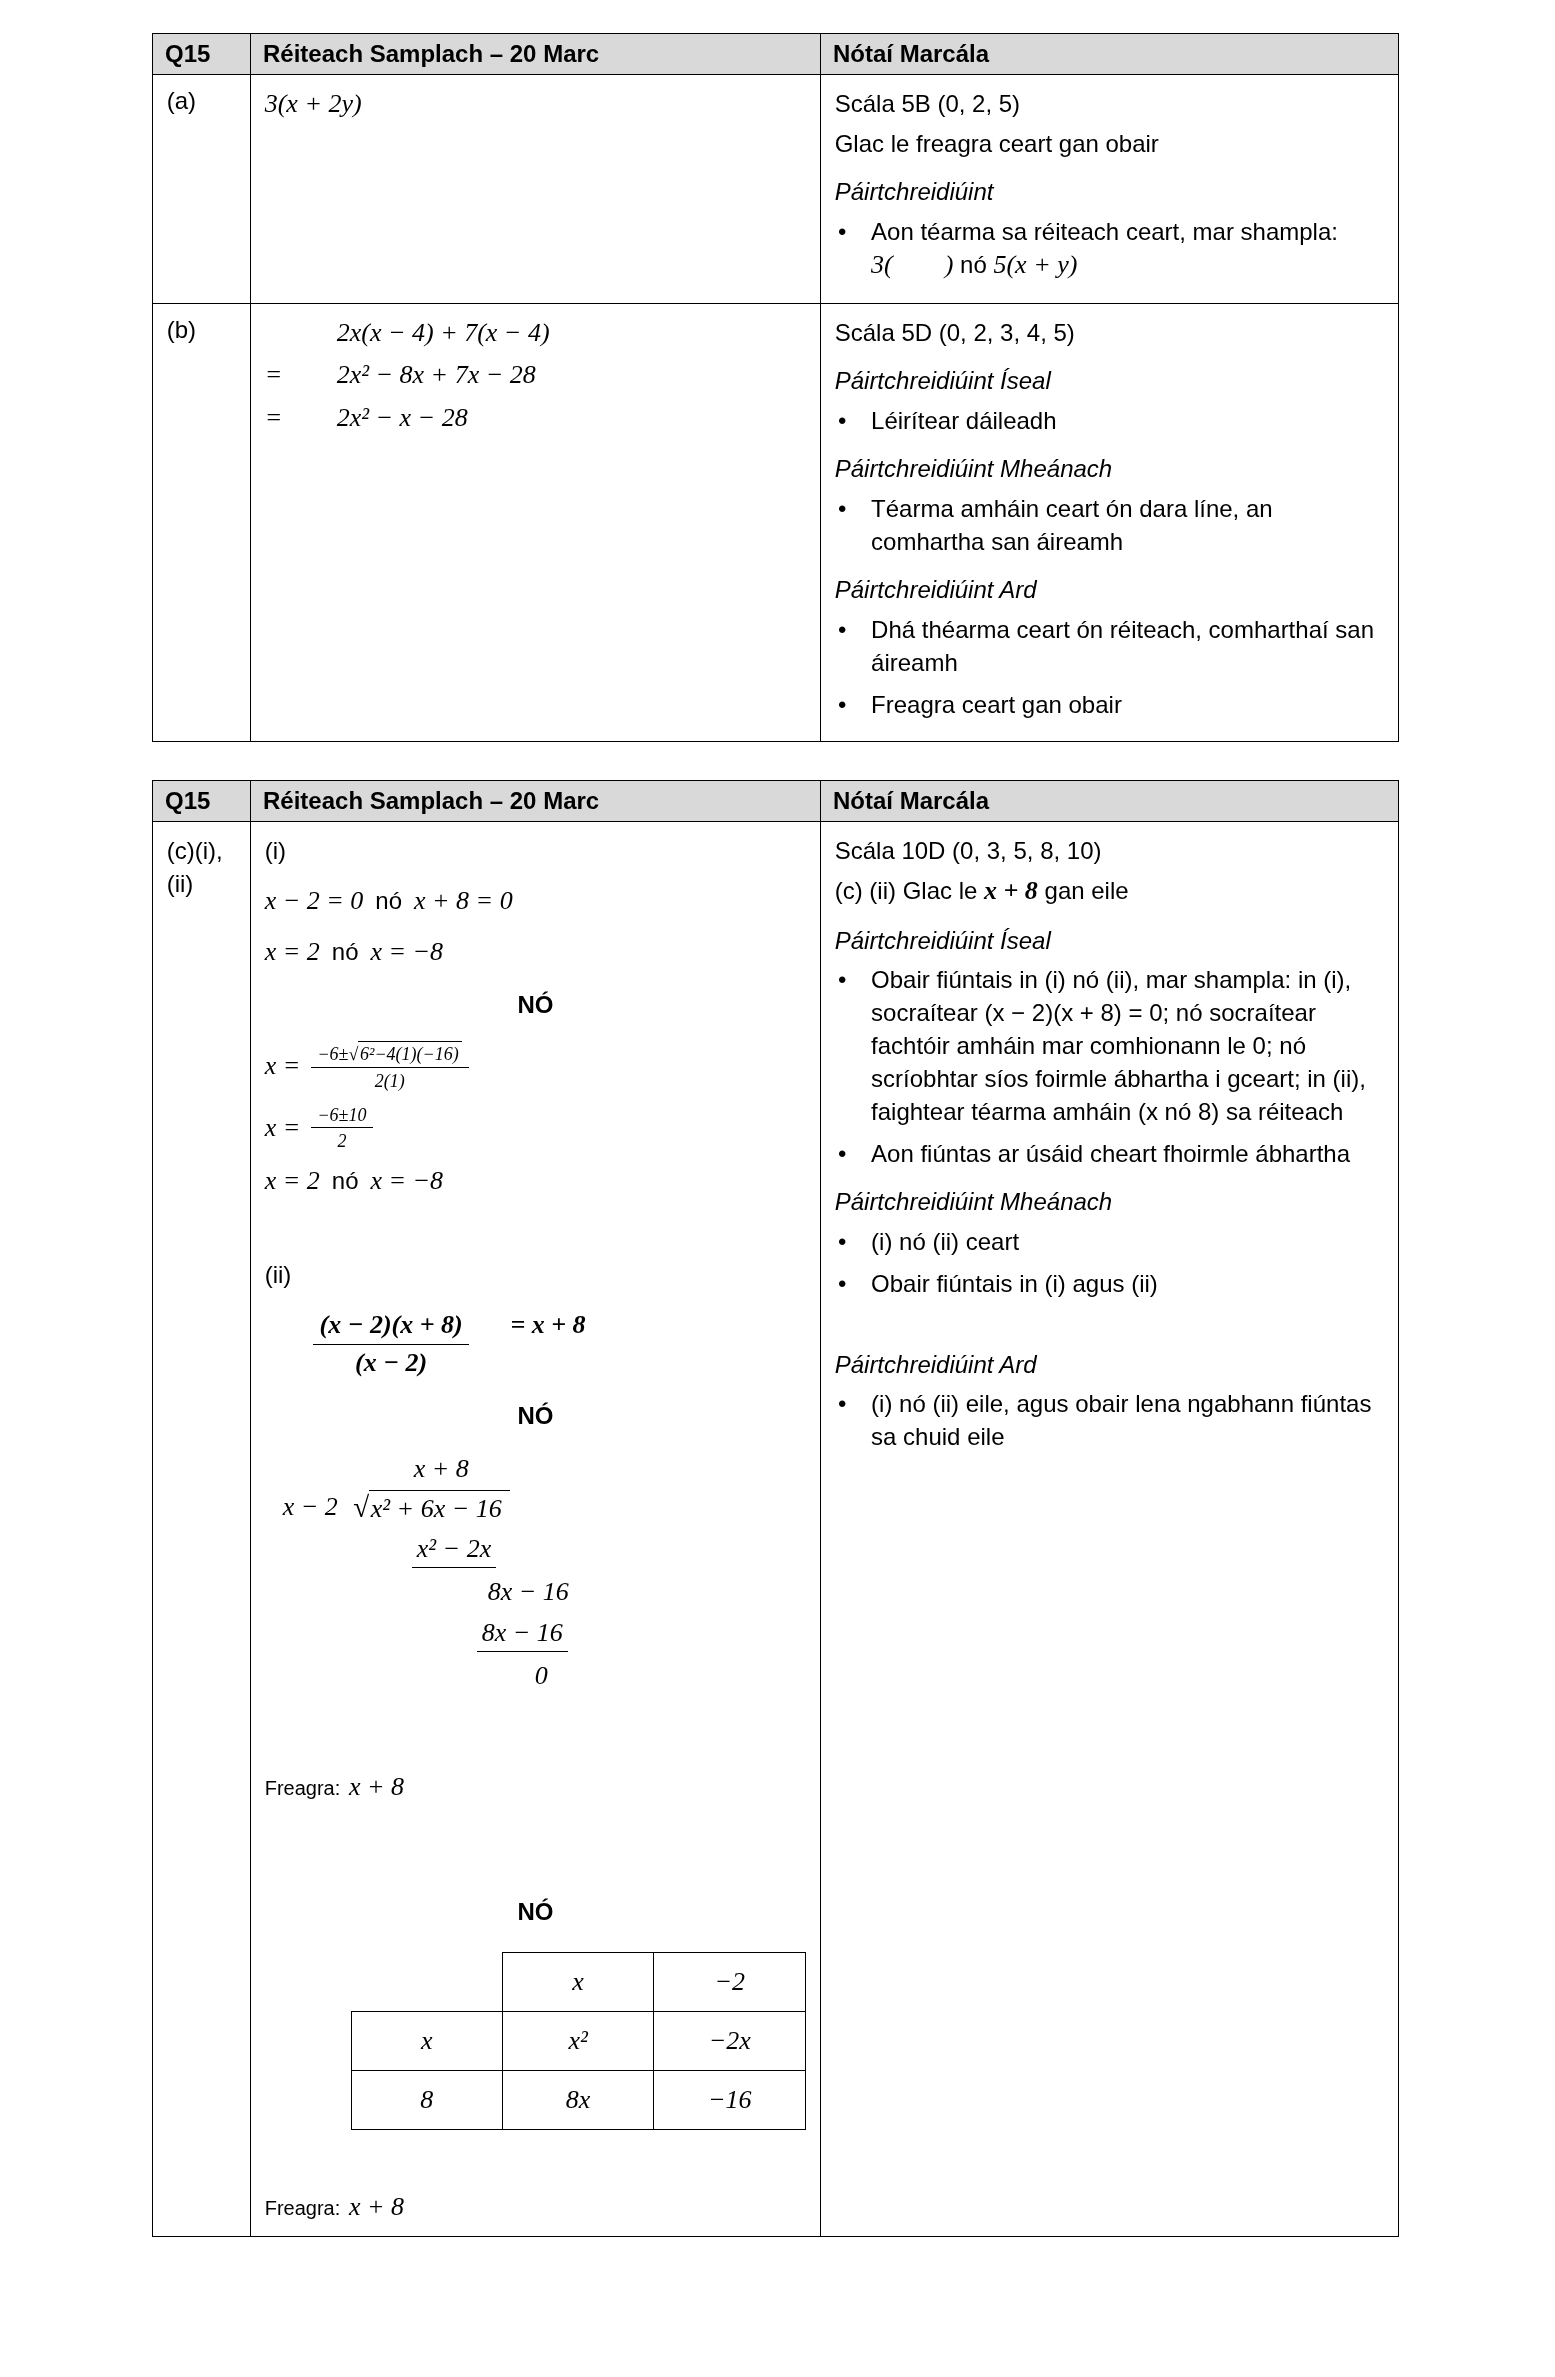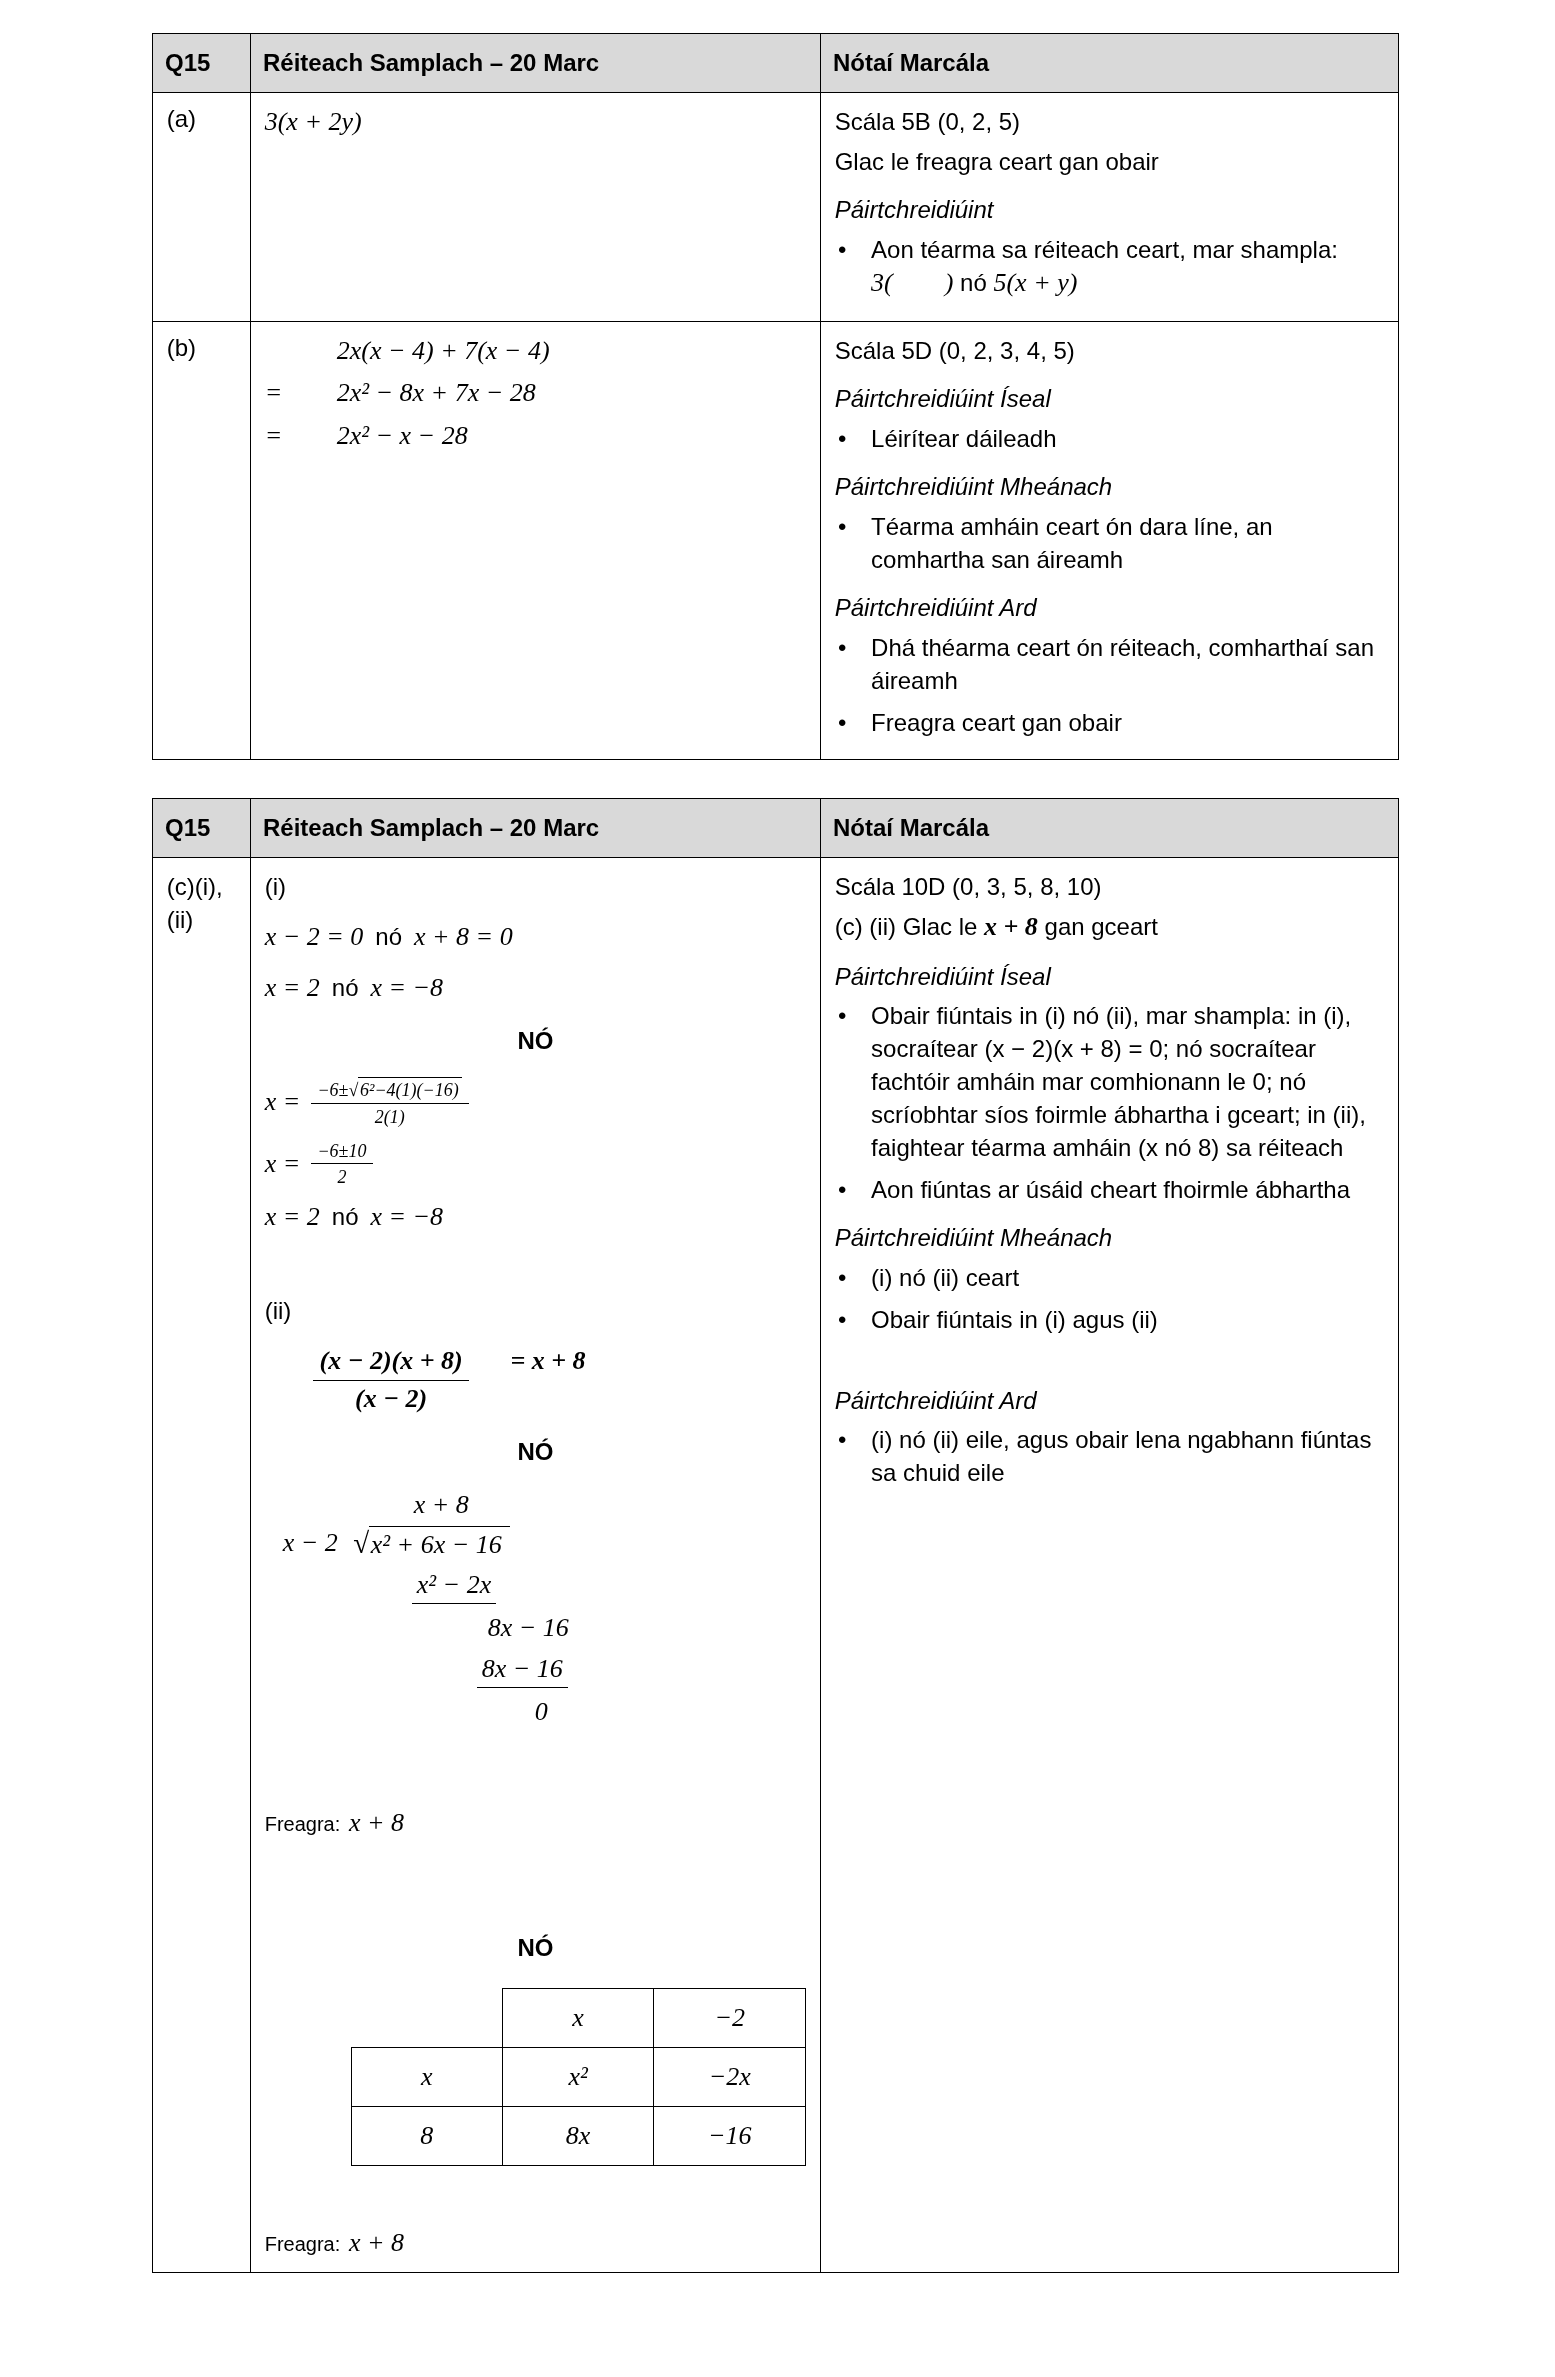--- a/index.html
+++ b/index.html
@@ -9,21 +9,21 @@
     font-family: "Liberation Sans", sans-serif;
     color: #000;
     overflow: hidden;
   }
   .page { position: relative; width: 1556px; height: 2377px; padding: 33px 0 0 152px; }
 
   table.scheme { border-collapse: collapse; width: 1246px; table-layout: fixed; }
   table.scheme td, table.scheme th { border: 1.7px solid #000; vertical-align: top; }
   table.scheme th {
     background: #d9d9d9; text-align: left;
-    font-size: 24px; font-weight: bold; padding: 15px 12px;
+    font-size: 24px; font-weight: bold; padding: 6px 12px;
   }
   table.scheme td { padding: 12px 13.7px; }
   .t2 { margin-top: 38px; }
 
   .txt  { font-size: 24px; line-height: 33px; }
   .bold { font-weight: normal; }
   .math { font-family: "Liberation Serif", serif; font-style: italic; font-size: 26px; line-height: 34px; }
   .math-bold { font-weight: bold; }
 
   .label-cell { font-size: 24px; }
@@ -262,21 +262,21 @@
             </table>
 
         <div class="freagra mt70">
           <span class="fr-label">Freagra:</span>
           <span class="fr-math math">x + 8</span>
         </div>
       </td>
 
       <td>
         <div class="note-line bold">Scála 10D (0, 3, 5, 8, 10)</div>
-        <div class="note-line"><span>(c) (ii) Glac le </span><span class="math math-bold">x + 8</span><span> gan gceart</span></div>
+        <div class="note-line"><span>(c) (ii) Glac le </span><span class="math math-bold">x + 8</span><span> gan eile</span></div>
         <div class="note-head">Páirtchreidiúint Íseal</div>
         <div class="bullet">
           <span class="dot">•</span>
           <span class="btxt">Obair fiúntais in (i) nó (ii), mar shampla: in (i), socraítear (x − 2)(x + 8) = 0; nó socraítear fachtóir amháin mar comhionann le 0; nó scríobhtar síos foirmle ábhartha i gceart; in (ii), faightear téarma amháin (x nó 8) sa réiteach</span>
         </div>
         <div class="bullet">
           <span class="dot">•</span>
           <span class="btxt">Aon fiúntas ar úsáid cheart fhoirmle ábhartha</span>
         </div>
         <div class="note-head">Páirtchreidiúint Mheánach</div>

